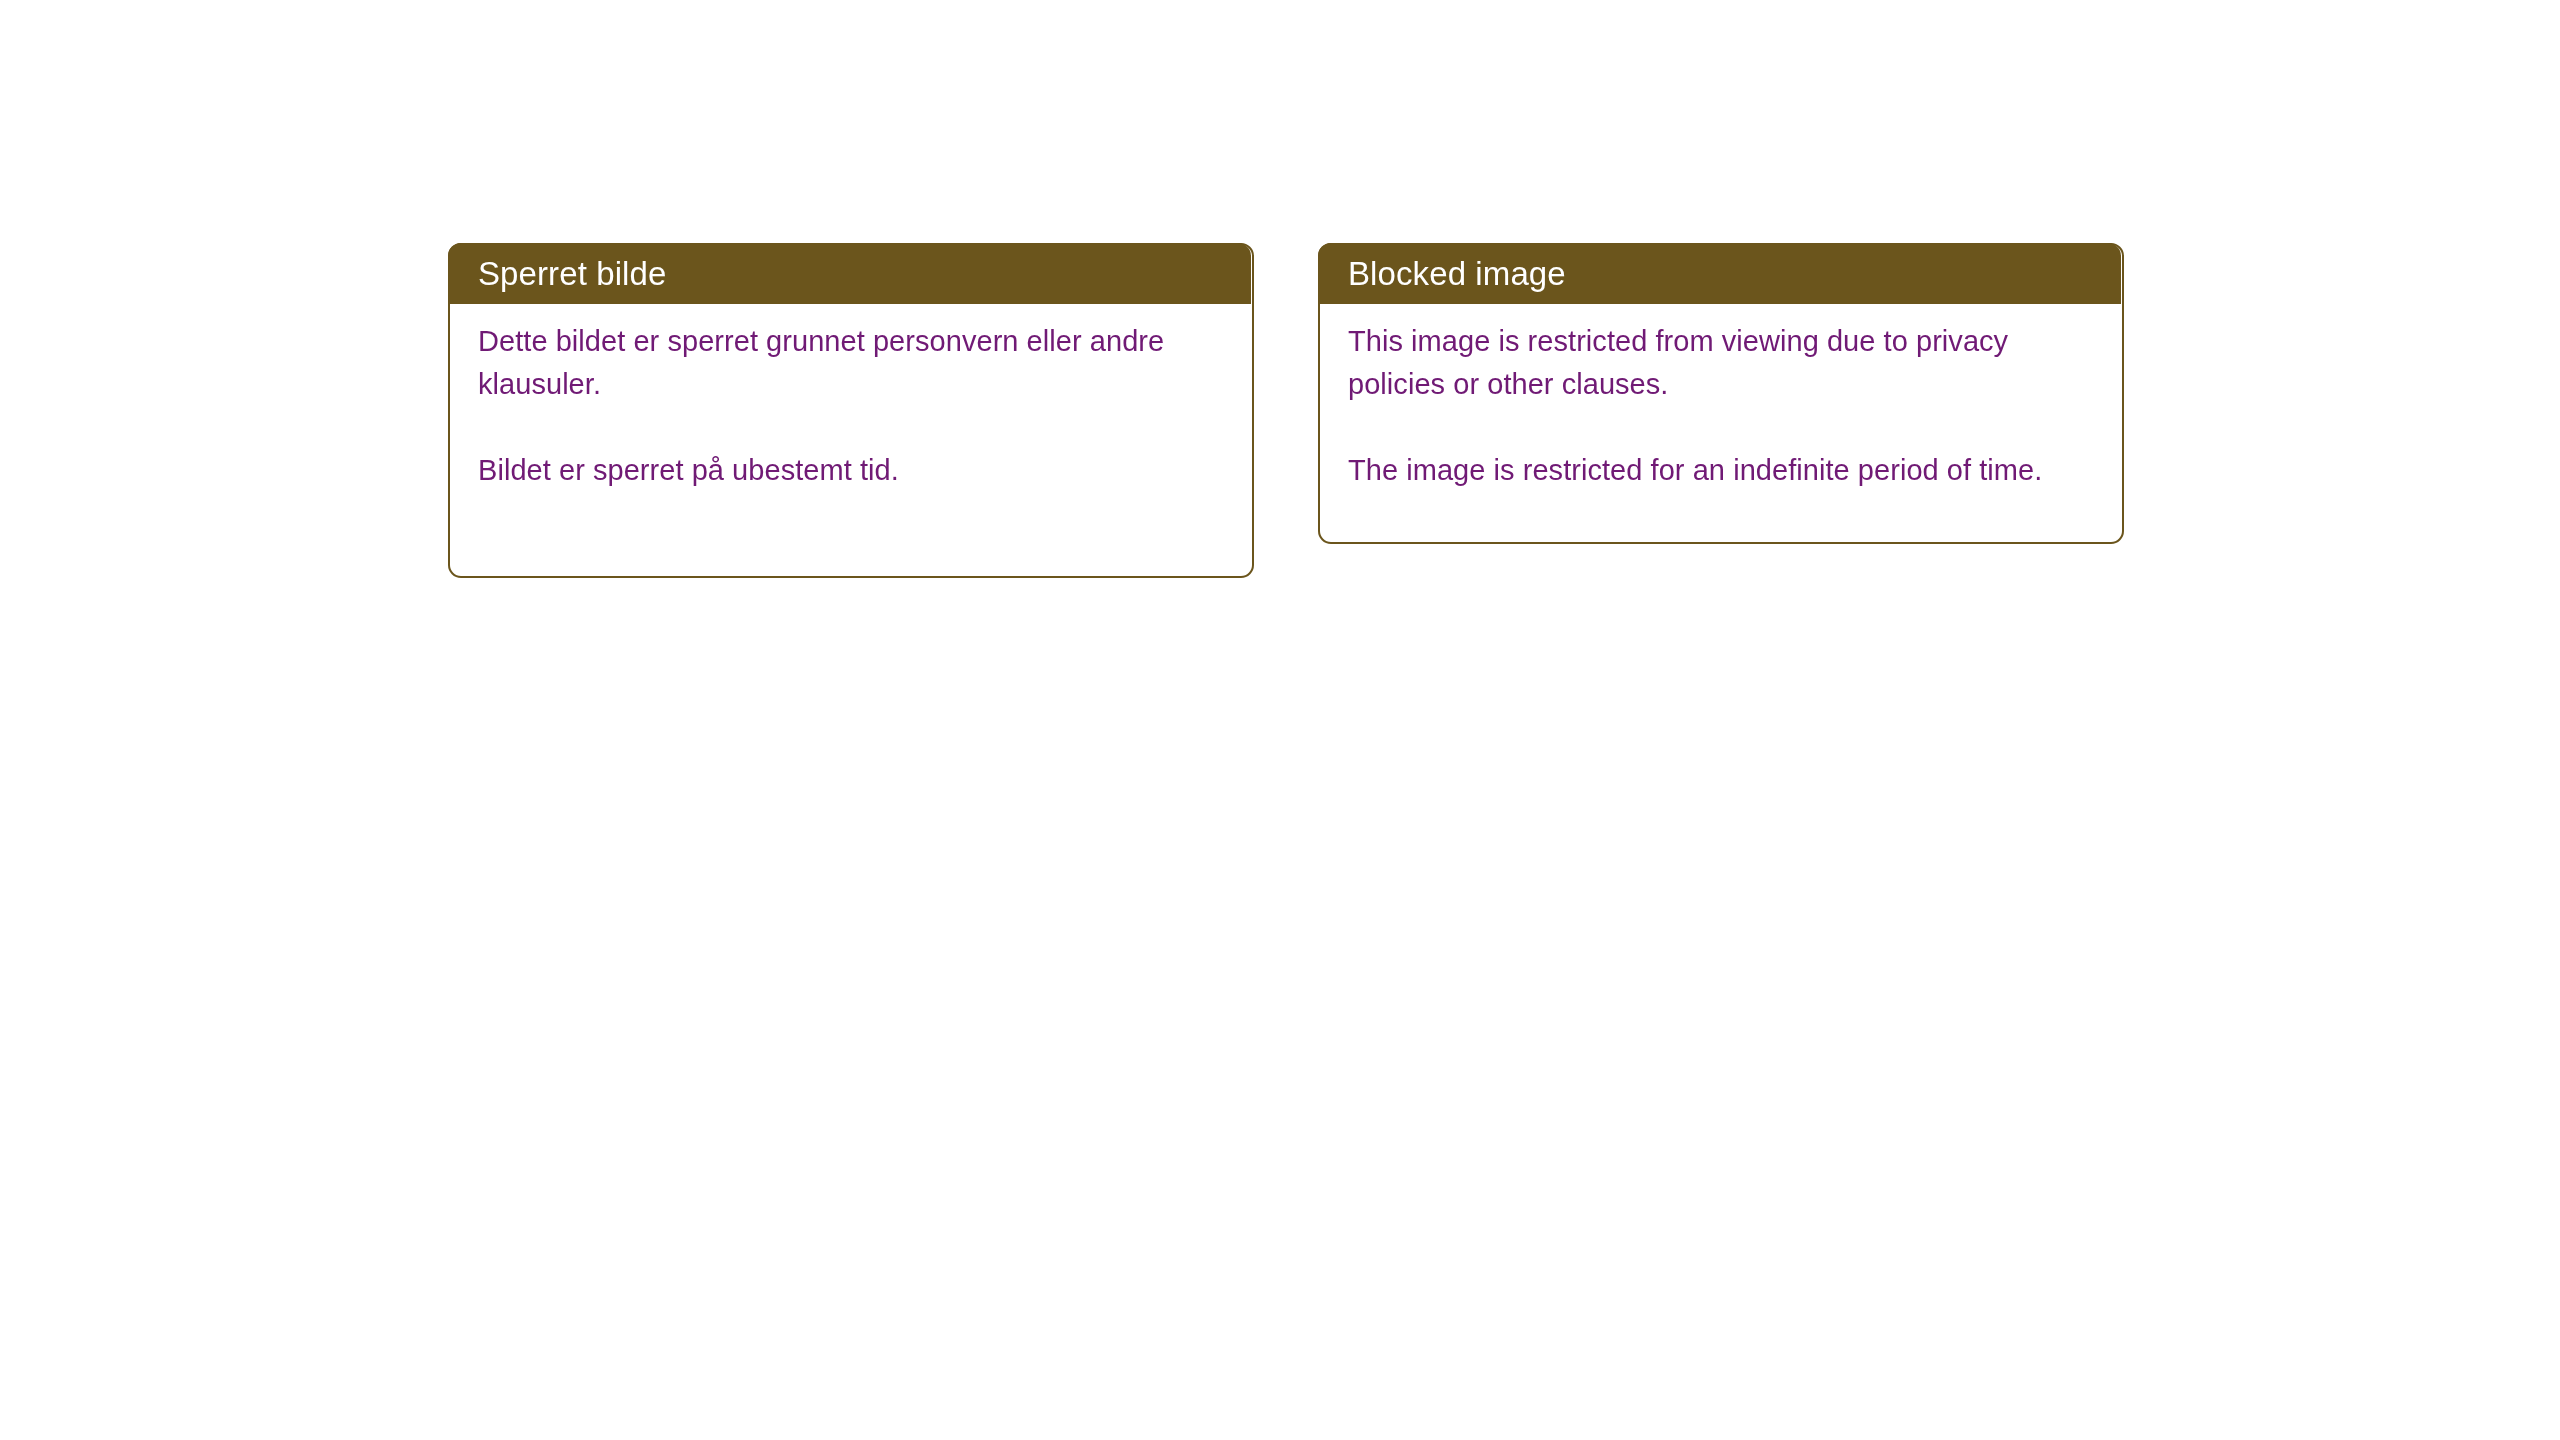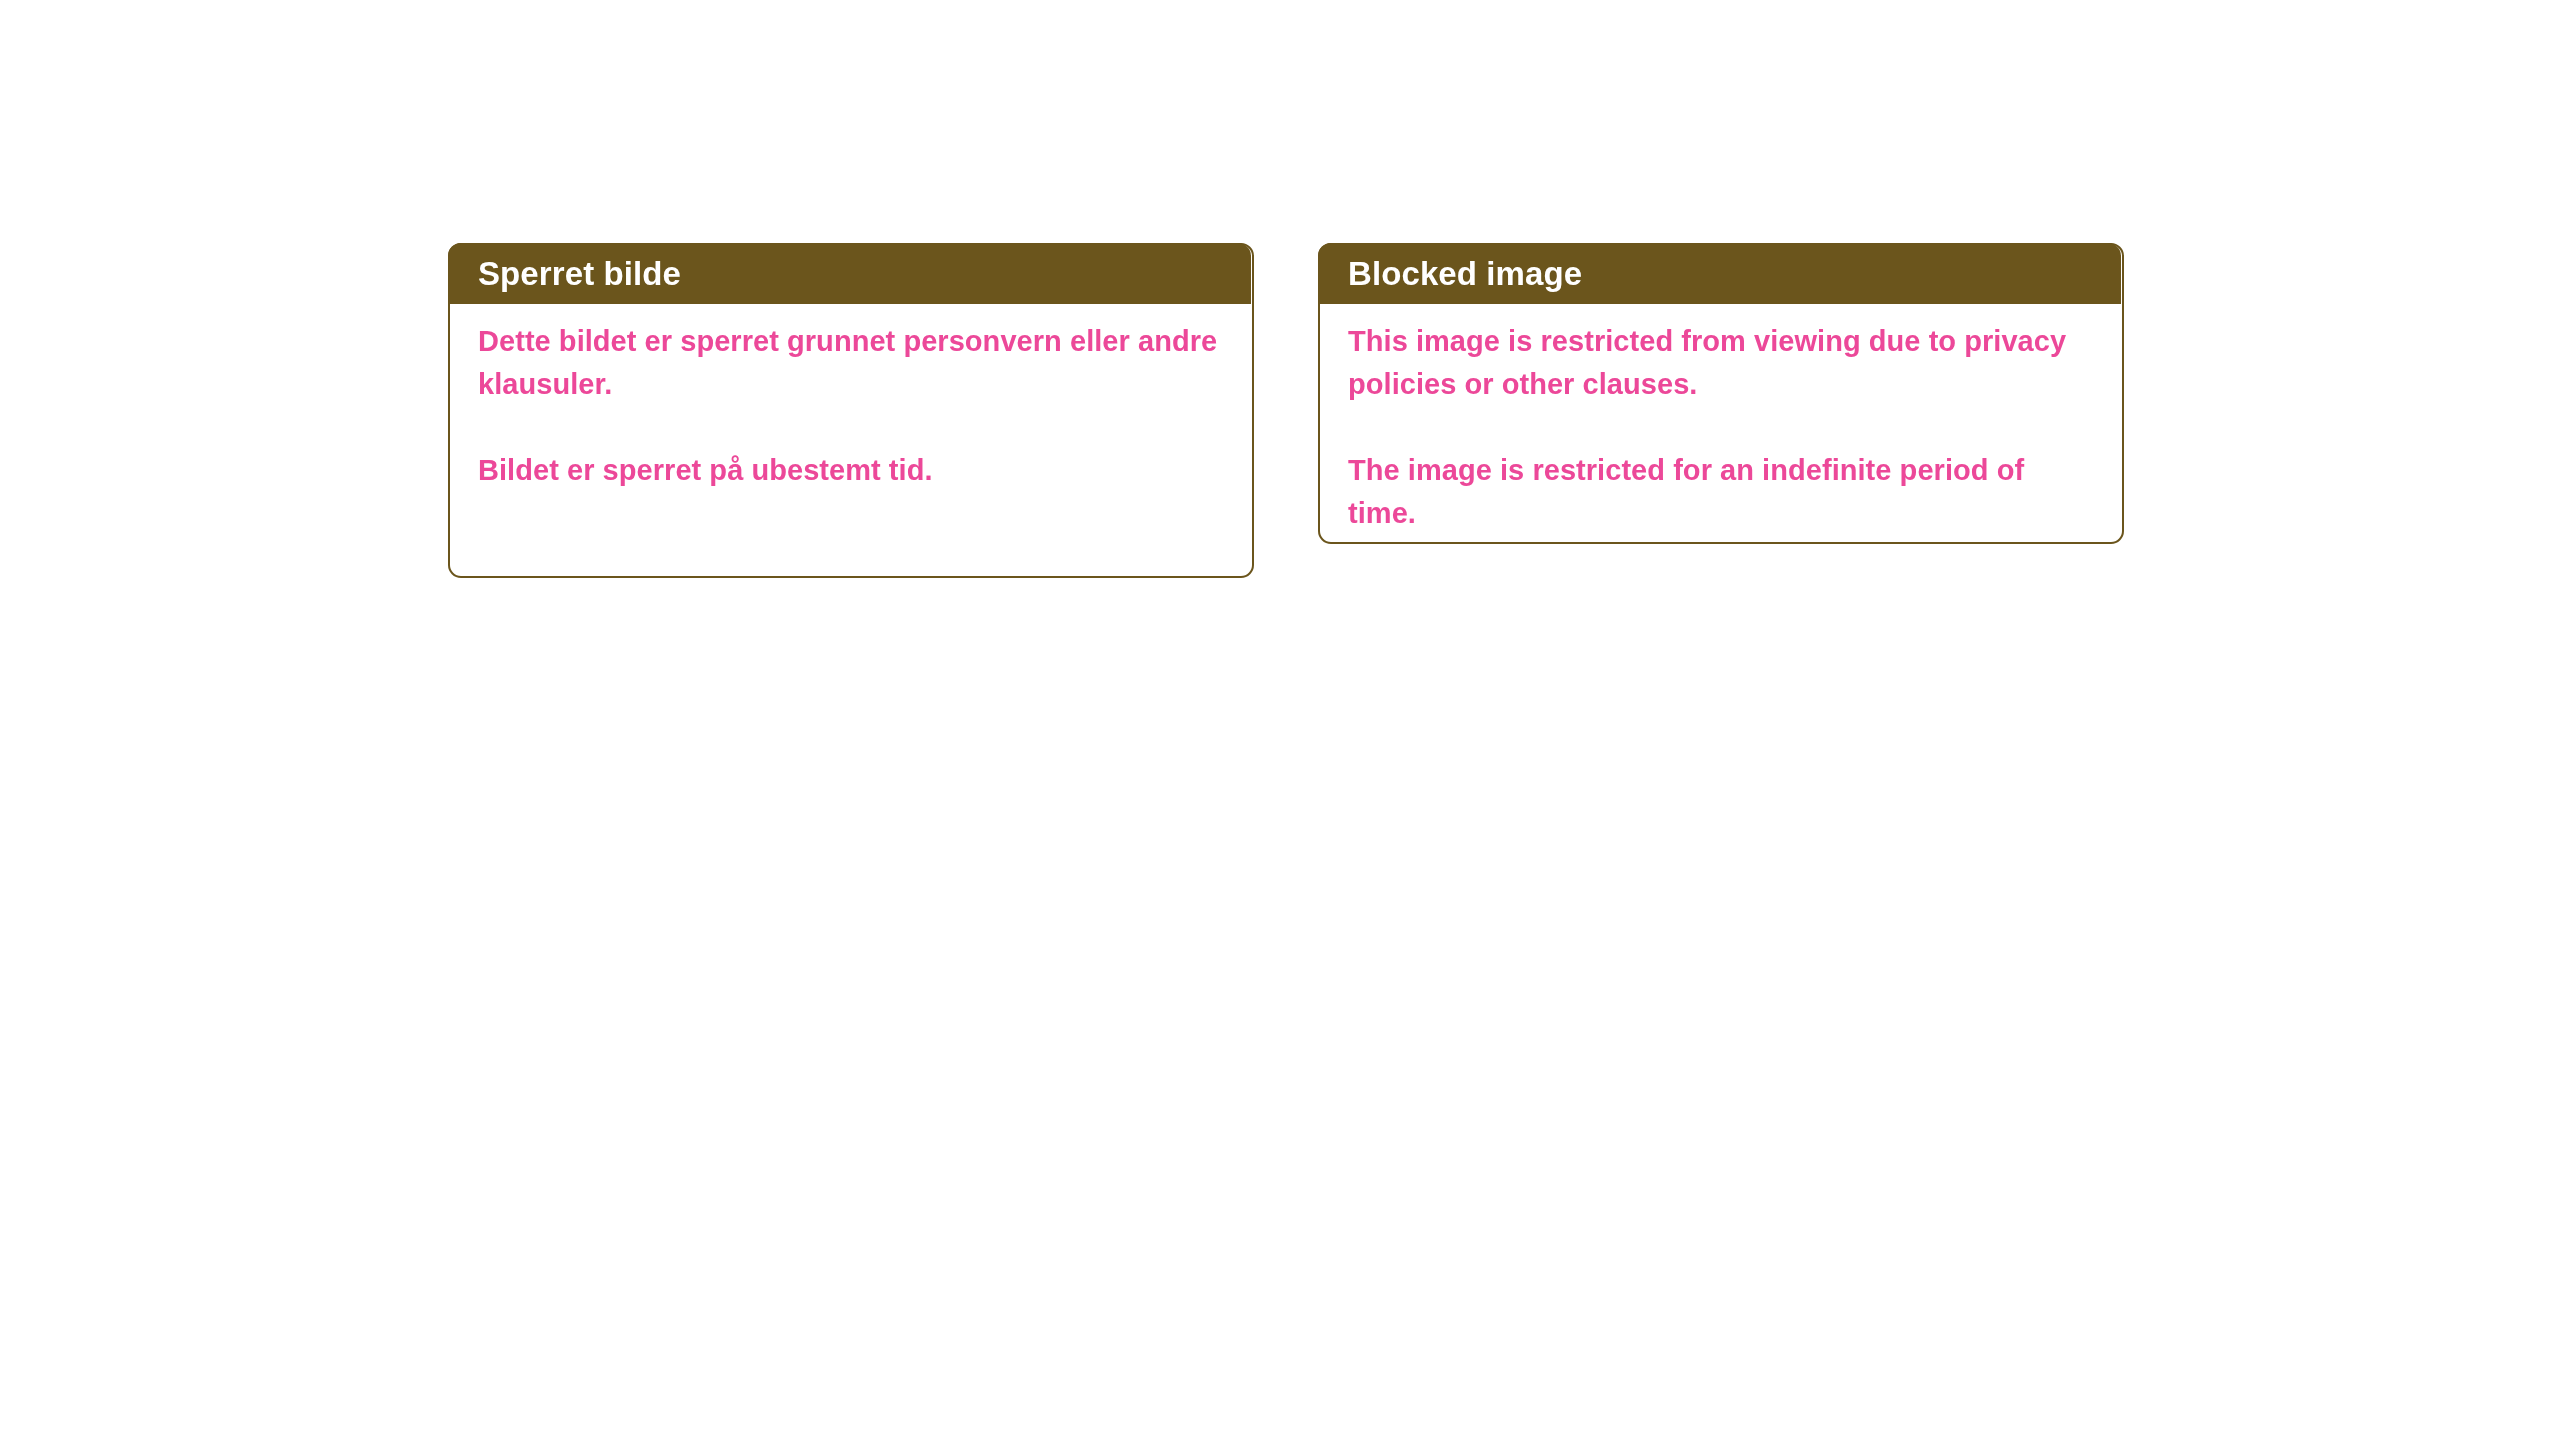--- a/index.html
+++ b/index.html
@@ -55,41 +55,41 @@
   }
 
   .card-title {
     position: absolute;
     left: 30px;
     top: 50%;
     transform: translateY(-50%);
     margin: 0;
     color: #ffffff;
     font-size: 33px;
-    font-weight: 700;
+    font-weight: 400;
     line-height: 1.1;
     letter-spacing: 0.1px;
     white-space: nowrap;
   }
 
   
   .card-content {
     position: absolute;
     left: 0;
     right: 0;
     top: 61px;
     padding: 16px 26px 0 30px;
     box-sizing: border-box;
   }
 
   .card-paragraph {
     margin: 0;
-    color: #ec4899;
+    color: #701a75;
     font-size: 29px;
-    font-weight: 700;
+    font-weight: 400;
     line-height: 43px;
     letter-spacing: 0.05px;
   }
 
   .card-paragraph + .card-paragraph {
     margin-top: 43px;
   }
 
   
   #card-norwegian {

